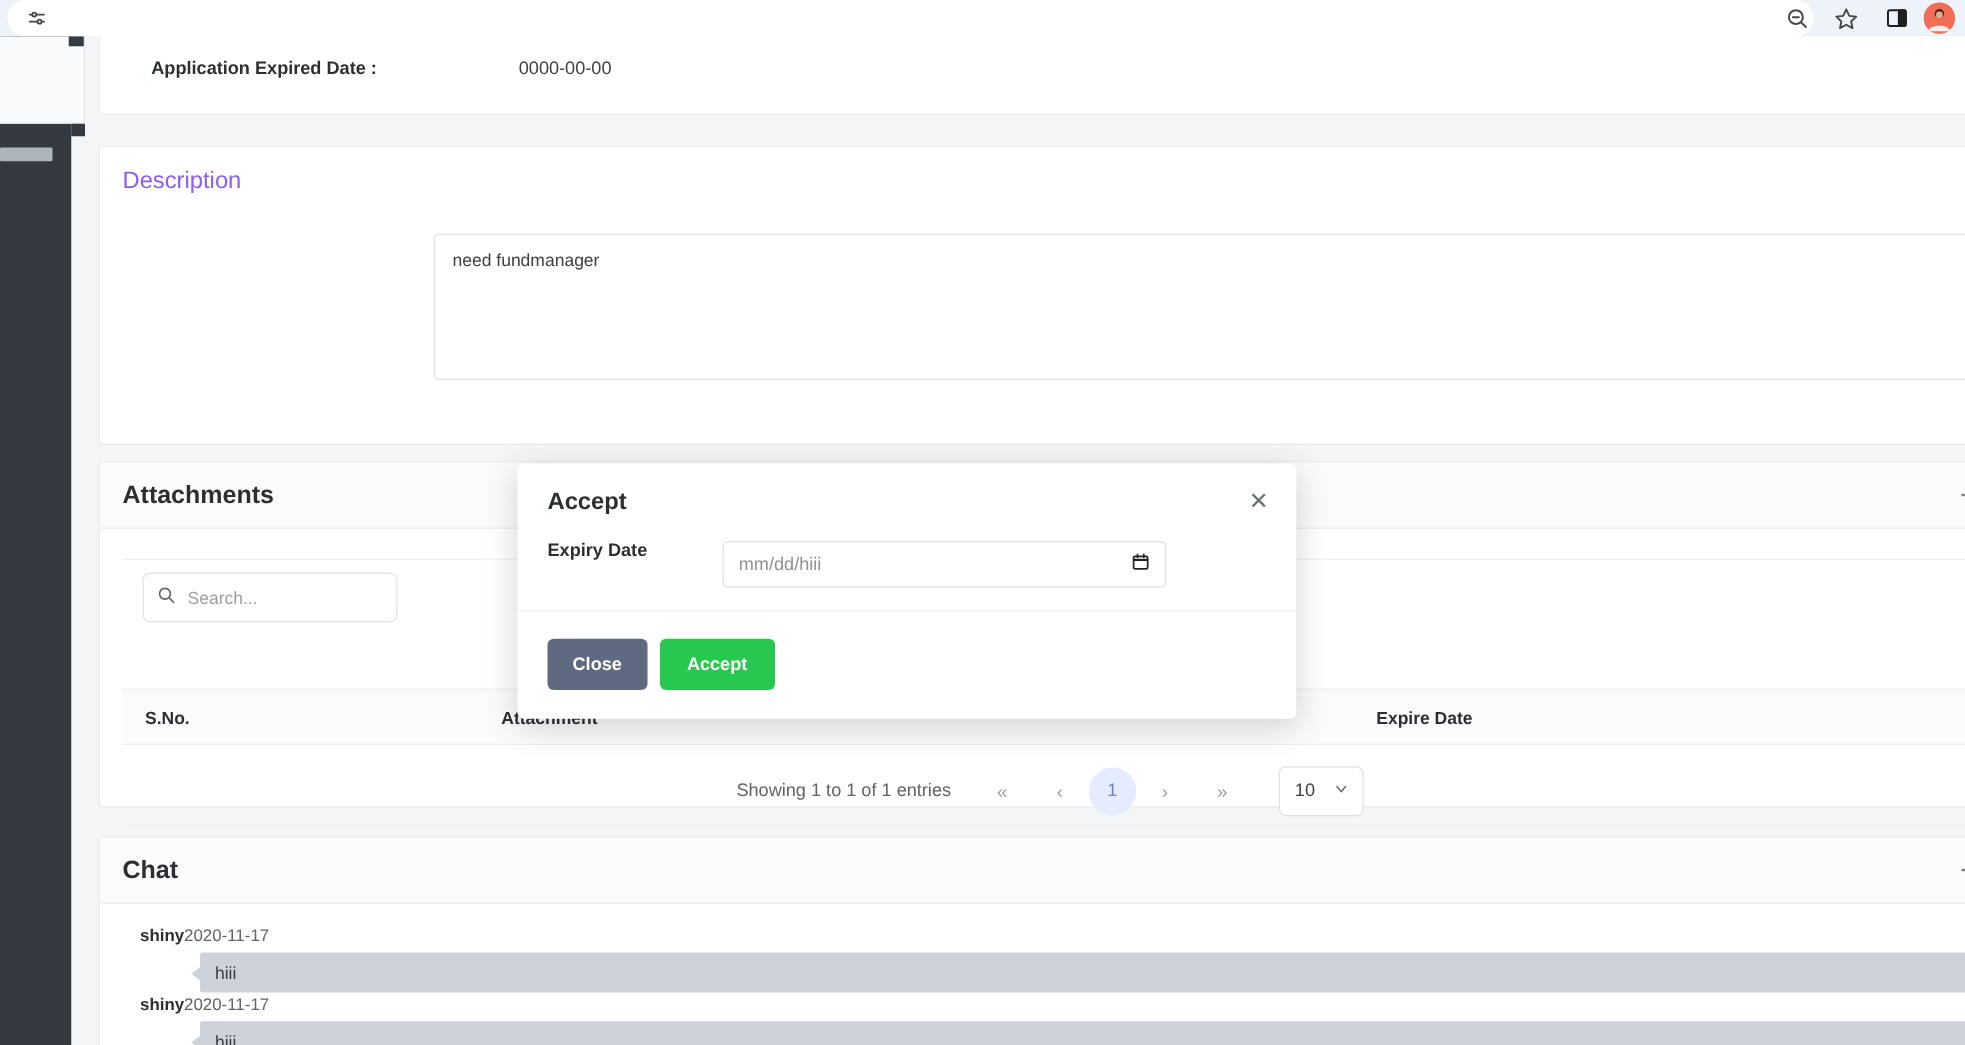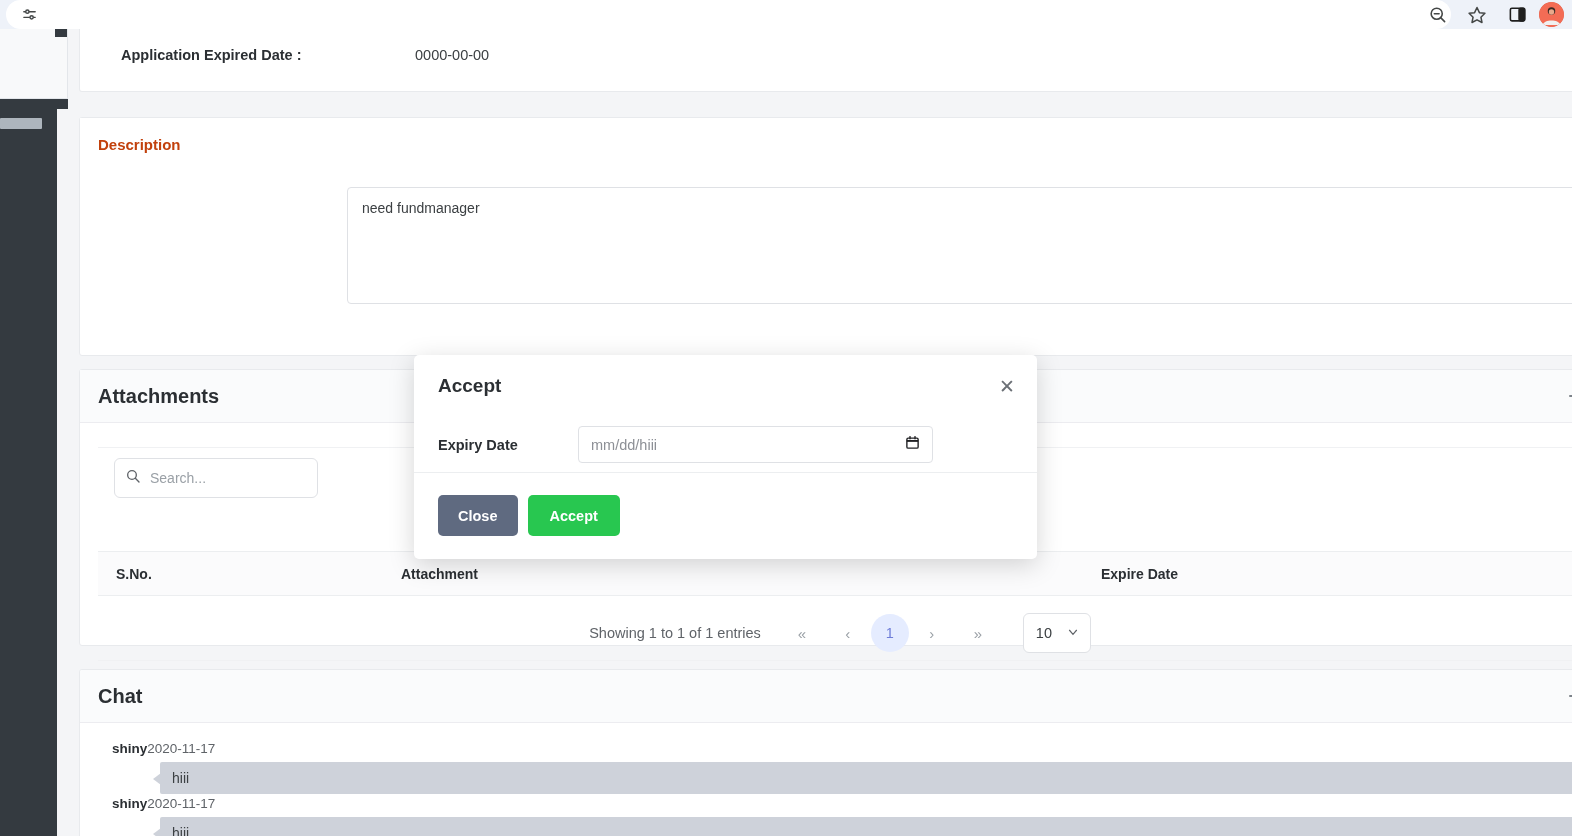--- a/index.html
+++ b/index.html
@@ -131,21 +131,21 @@
   .card-head {
     height: 53px;
     display: flex; align-items: center;
     padding: 0 22px 0 18px;
     border-bottom: 1px solid #ececf0;
     background: #fafbfc;
     position: relative;
   }
   .card-head.plain { background: #ffffff; border-bottom: none; }
   .card-head-title {
-    font-size: 15px; color: #c2410c; font-weight: bold;
+    font-size: 19px; color: #8b5cf6; font-weight: normal;
   }
   .card-head-title.bold { font-weight: bold; color: #2b2f33; font-size: 20px;}
   .minimize-icon {
     position: absolute; right: 14px; top: 50%;
     transform: translateY(-50%);
     width: 18px; height: 18px;
     display: flex; align-items: center; justify-content: center;
     color: #9aa0a6;
   }
   .minimize-icon .bar {
@@ -284,21 +284,21 @@
     left: -7px; top: 11px;
     width: 0; height: 0;
     border-top: 6px solid transparent;
     border-bottom: 6px solid transparent;
     border-right: 8px solid #ced2da;
   }
 
   
   .modal {
     position: absolute;
-    left: 414px; top: 326px;
+    left: 414px; top: 342px;
     width: 623px; height: 204px;
     background: #ffffff;
     border-radius: 5px;
     box-shadow: 0 6px 26px rgba(0,0,0,0.17);
     z-index: 50;
   }
   .modal-head {
     height: 62px;
     display: flex; align-items: center;
     padding: 0 22px 0 24px;
@@ -309,21 +309,21 @@
   }
   .modal-close {
     position: absolute; right: 22px; top: 50%;
     transform: translateY(-50%);
     font-size: 19px; color: #6b7076;
     line-height: 1;
   }
   .modal-body {
     padding: 0 24px;
     height: 56px;
-    display: flex; align-items: center;
+    display: flex; 
     border-bottom: 1px solid #eceef0;
   }
   .modal-label {
     font-size: 14.5px; font-weight: bold; color: #2b2f33;
     width: 140px;
   }
   .date-input-wrap {
     width: 355px; height: 37px;
     border: 1px solid #dfe1e5;
     border-radius: 4px;

